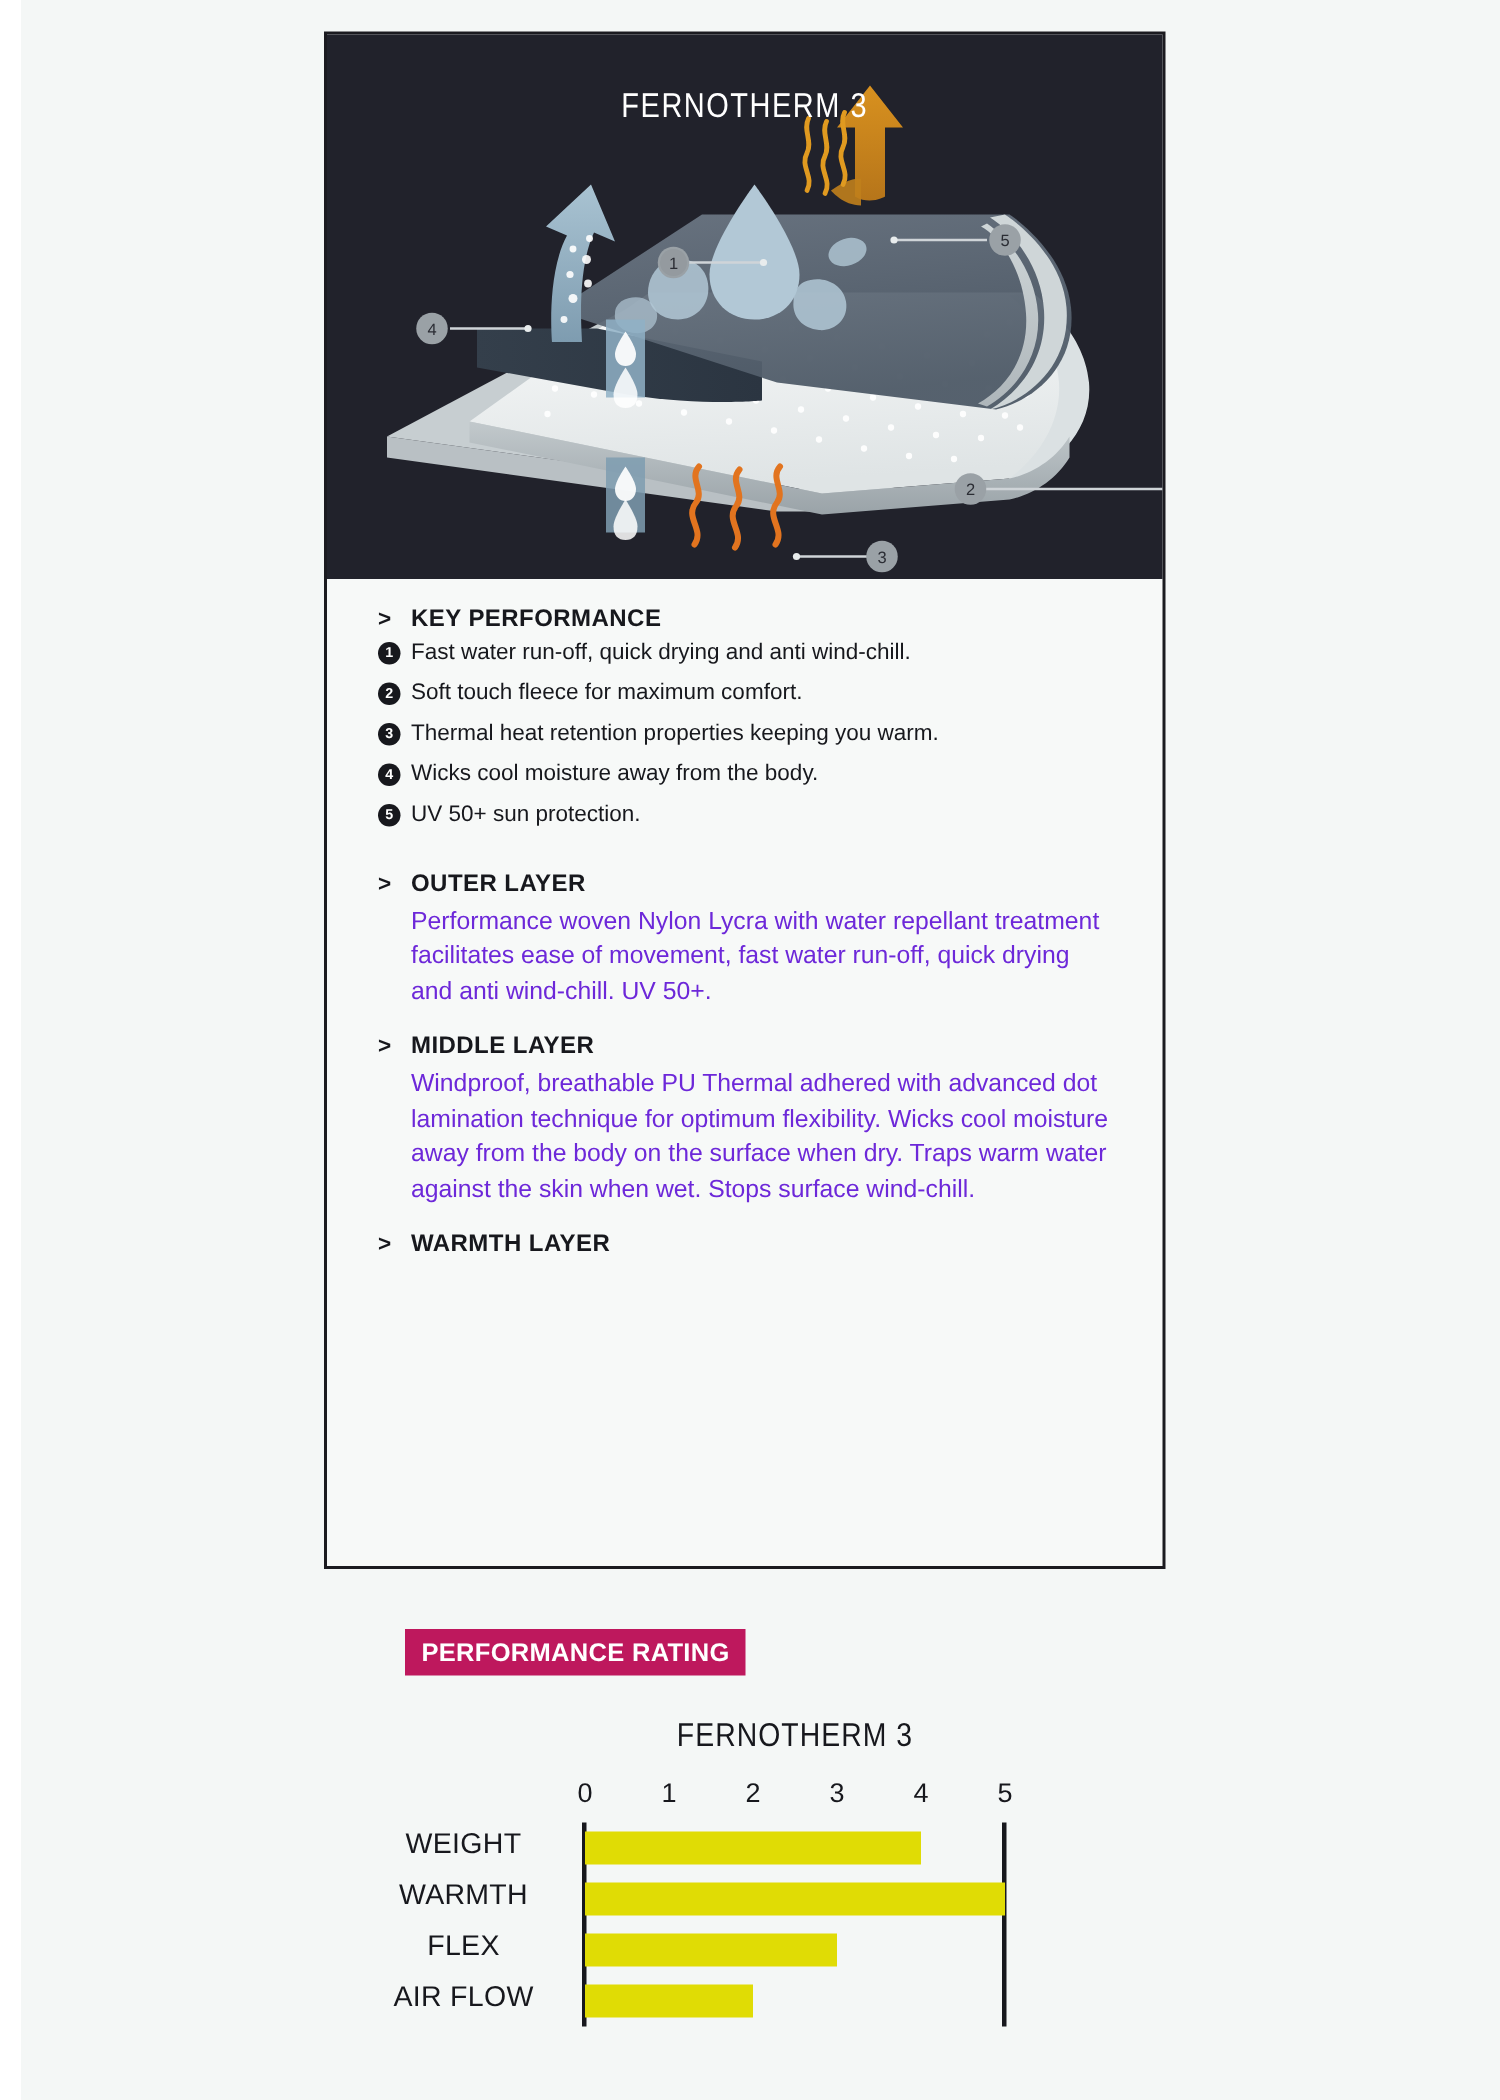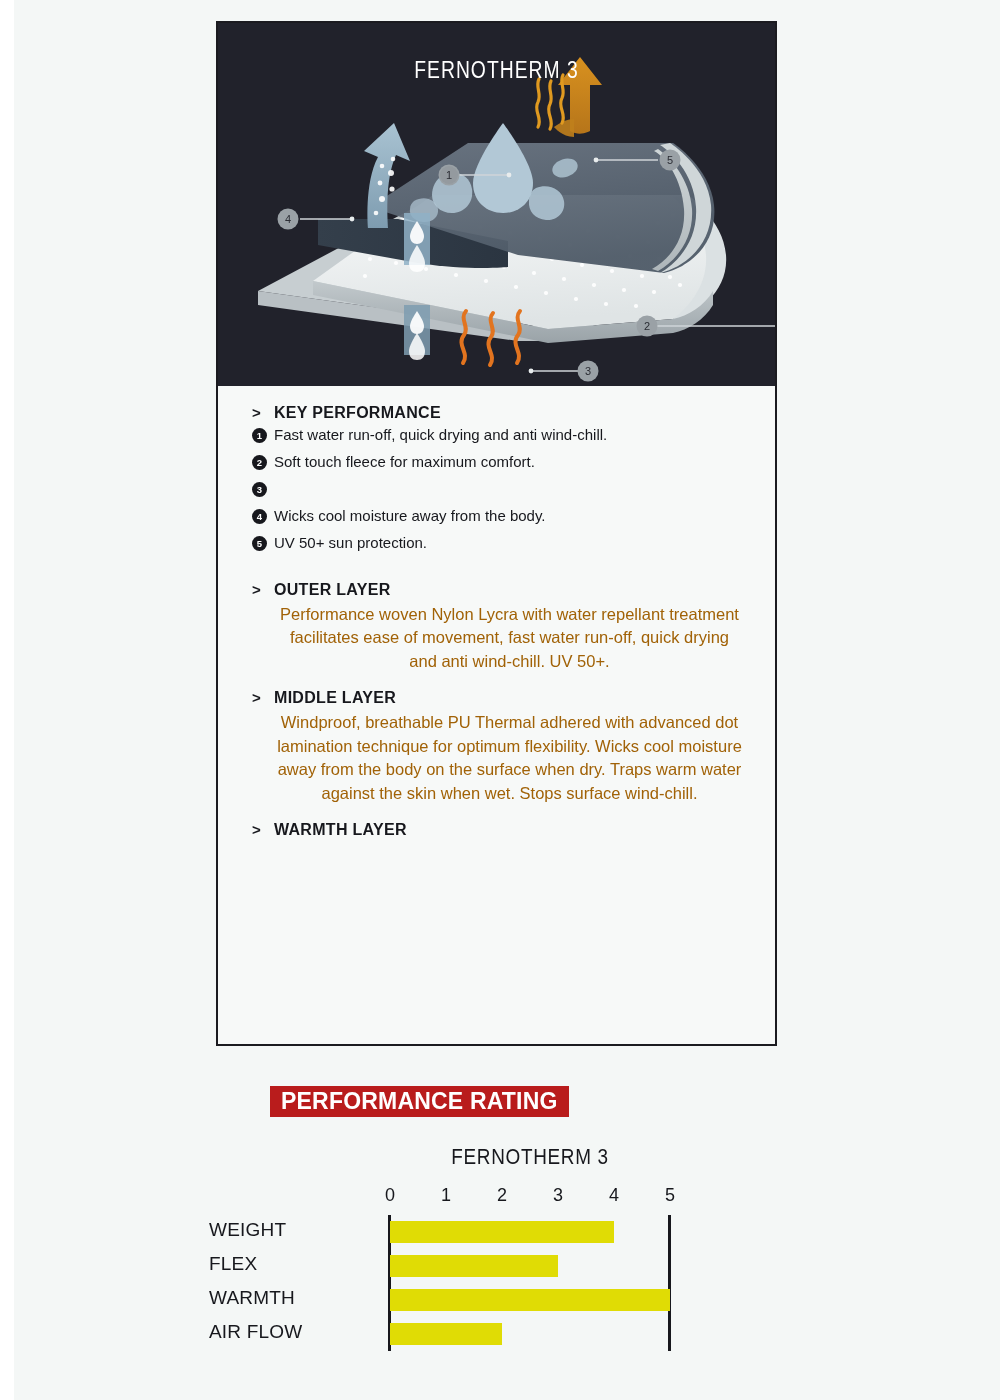--- a/index.html
+++ b/index.html
@@ -126,36 +126,35 @@
     color: #17181d;
     line-height: 1.18;
   }
 
   .layer-block { margin-top: 16px; }
   .layer-block.first { margin-top: 29px; }
   .layer-body {
     margin: 1px 0 0 22px;
     font-size: 16.5px;
     line-height: 1.42;
-    color: #a16207;
+    color: #6d28d9;
     max-width: 478px;
-    text-align: center;
   }
   .layer-body sup { font-size: 0.65em; vertical-align: super; }
 
   
   #rating-badge {
     position: absolute;
     left: 270px;
     top: 1086px;
     height: 31px;
     padding: 0 11px;
-    background: #b91c1c;
+    background: #be185d;
     color: #ffffff;
-    font-size: 23px;
+    font-size: 17px;
     font-weight: 700;
     letter-spacing: 0.2px;
     line-height: 31px;
     white-space: nowrap;
   }
 
   #chart-title {
     position: absolute;
     left: 320px;
     top: 1144px;
@@ -203,24 +202,24 @@
     top: 30px;
     width: 460px;
   }
   .bar-row {
     position: relative;
     height: 34px;
     margin-bottom: 0;
   }
   .bar-label {
     position: absolute;
-    right: 326px;
+    right: 316px;
     top: 4px;
     width: 180px;
-    text-align: left;
+    text-align: center;
     font-size: 19px;
     color: #17181d;
     letter-spacing: 0.2px;
     white-space: nowrap;
   }
   .bar-fill {
     position: absolute;
     left: 135px;
     top: 6px;
     height: 22px;
@@ -475,20 +474,21 @@
         <li>
           <span class="num-badge">
             <i>2</i>
           </span>
           <span class="key-text">Soft touch fleece for maximum comfort.</span>
         </li>
         <li>
           <span class="num-badge">
             <i>3</i>
           </span>
+          <span class="key-text">Thermal heat retention properties keeping you warm.</span>
         </li>
         <li>
           <span class="num-badge">
             <i>4</i>
           </span>
           <span class="key-text">Wicks cool moisture away from the body.</span>
         </li>
         <li>
           <span class="num-badge">
             <i>5</i>
@@ -539,26 +539,26 @@
 
     <div class="axis-line" style="left: 133px; background: rgb(23, 24, 29);"></div>
     <div class="axis-line" style="left: 413px; background: rgb(23, 24, 29);"></div>
 
     <div class="bars">
       <div class="bar-row">
         <span class="bar-label">WEIGHT</span>
         <div class="bar-fill" style="width: 224px; background: rgb(224, 220, 5);"></div>
       </div>
       <div class="bar-row">
+        <span class="bar-label">WARMTH</span>
+        <div class="bar-fill" style="width: 280px; background: rgb(224, 220, 5);"></div>
+      </div>
+      <div class="bar-row">
         <span class="bar-label">FLEX</span>
         <div class="bar-fill" style="width: 168px; background: rgb(224, 220, 5);"></div>
-      </div>
-      <div class="bar-row">
-        <span class="bar-label">WARMTH</span>
-        <div class="bar-fill" style="width: 280px; background: rgb(224, 220, 5);"></div>
       </div>
       <div class="bar-row">
         <span class="bar-label">AIR FLOW</span>
         <div class="bar-fill" style="width: 112px; background: rgb(224, 220, 5);"></div>
       </div>
     </div>
   </div>
 </div>
 
 </body></html>

